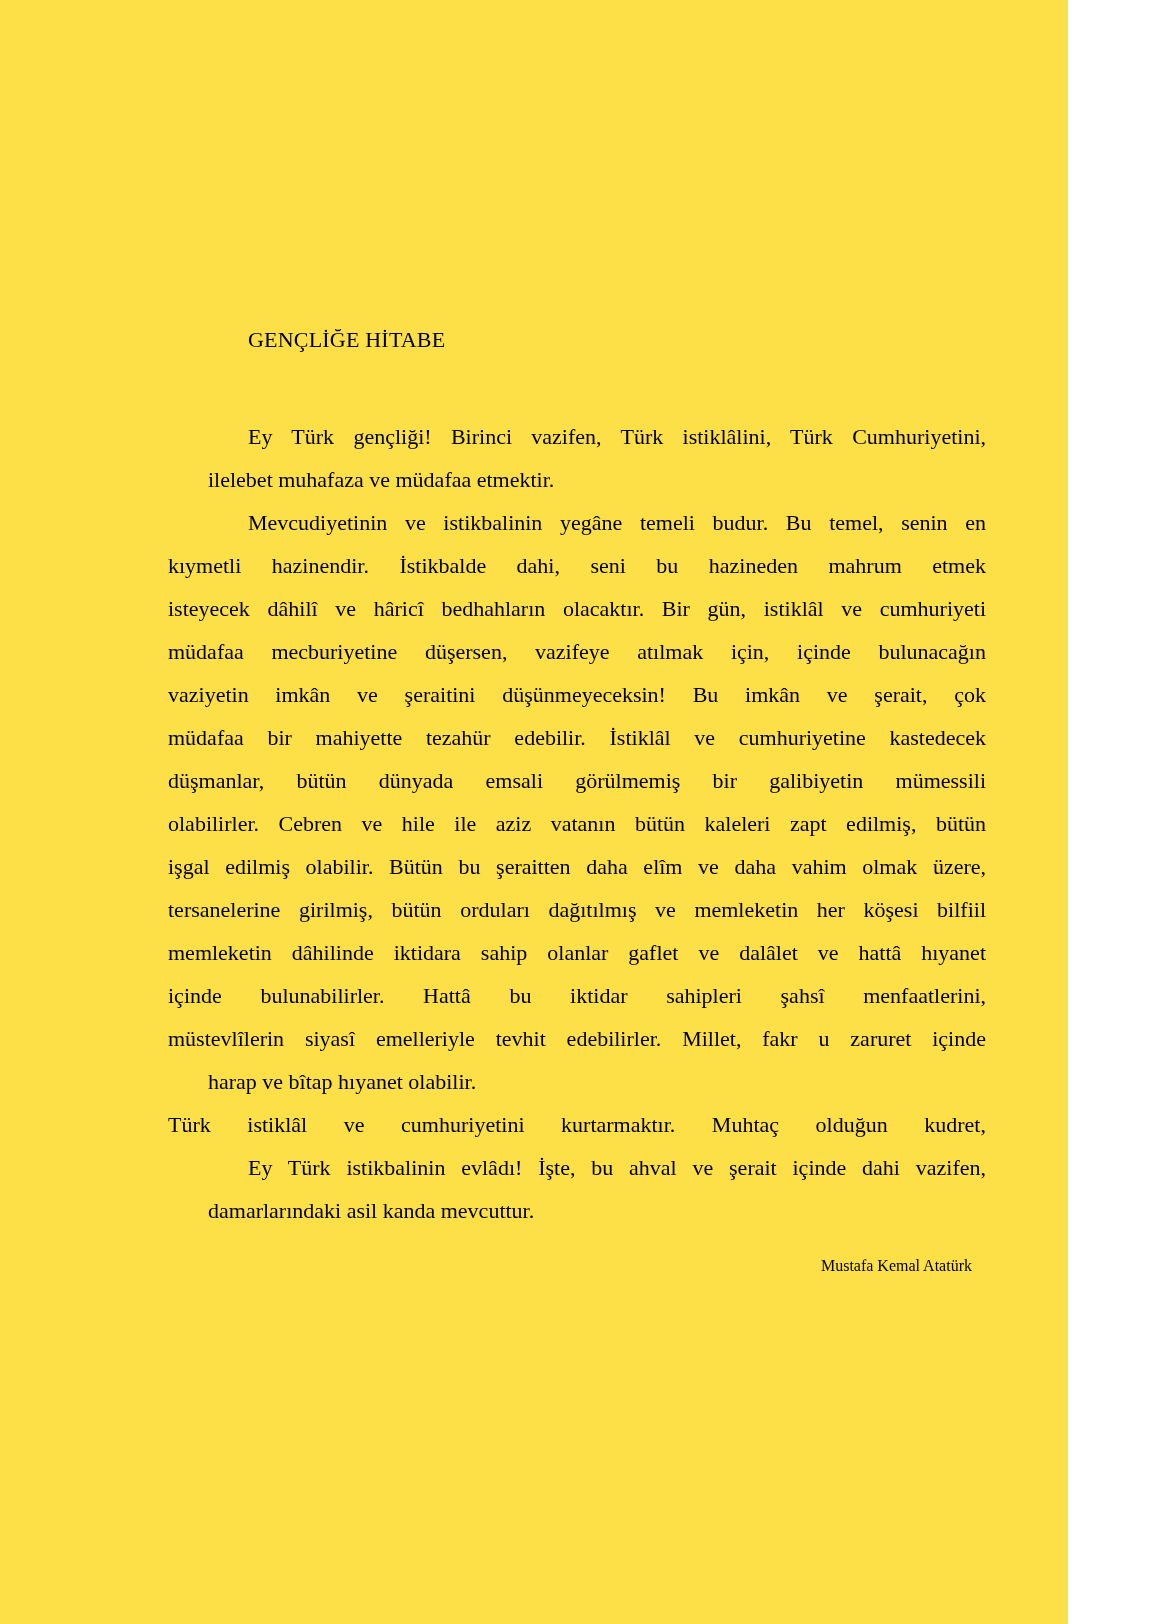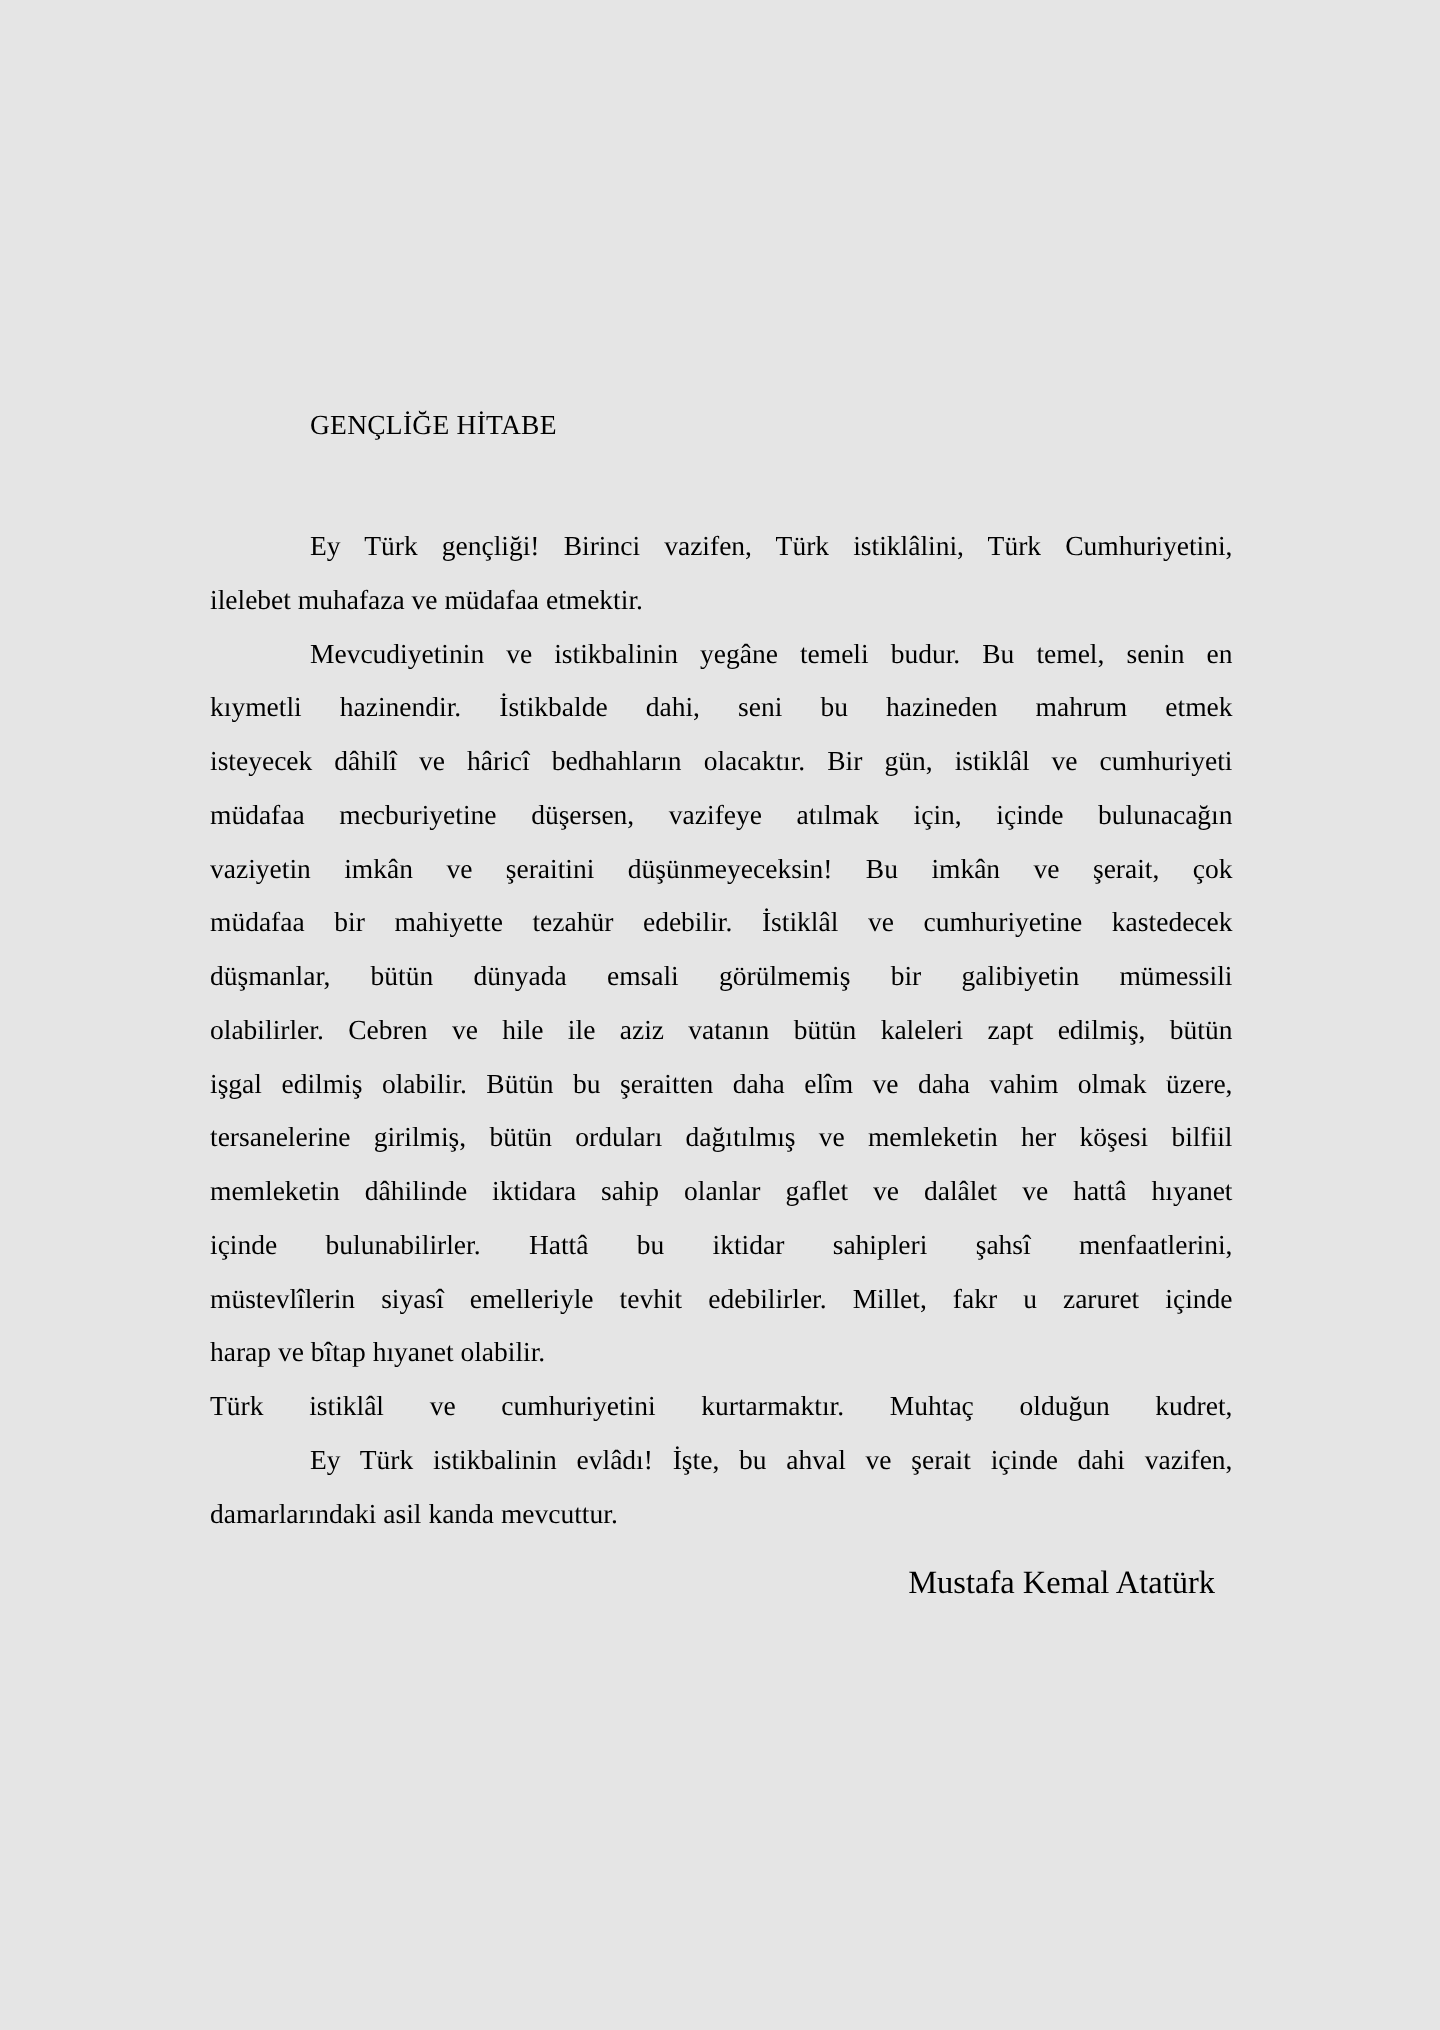--- a/index.html
+++ b/index.html
@@ -4,23 +4,23 @@
 <style>
   html, body { margin: 0; padding: 0; }
   body {
     width: 1152px;
     height: 1624px;
     background: #ffffff;
     font-family: "Liberation Serif", "DejaVu Serif", serif;
   }
   .page {
     position: relative;
-    width: 1152px;
+    width: 1068px;
     height: 1624px;
-    background: #e5e5e5;
+    background: #fde047;
     color: #000000;
     overflow: hidden;
   }
   .content {
     position: absolute;
     top: 318px;
     left: 168px;
     width: 818px;
   }
   .title {
@@ -33,23 +33,23 @@
   }
   .doc-body { width: 818px; }
   .line {
     font-size: 22px;
     line-height: 43px;
     white-space: nowrap;
     text-align: justify;
     text-align-last: justify;
   }
   .line.first { padding-left: 80px; }
-  .line.last  { text-align-last: left; }
+  .line.last  { text-align-last: left; margin-left: 40px; }
   .signature {
-    font-size: 26px;
+    font-size: 16px;
     line-height: 43px;
     margin-top: 12px;
     text-align: right;
     padding-right: 14px;
   }
 </style>
 </head>
 <body style="background: rgb(255, 255, 255);">
 
 <div class="page" style="color: rgb(0, 0, 0);">

